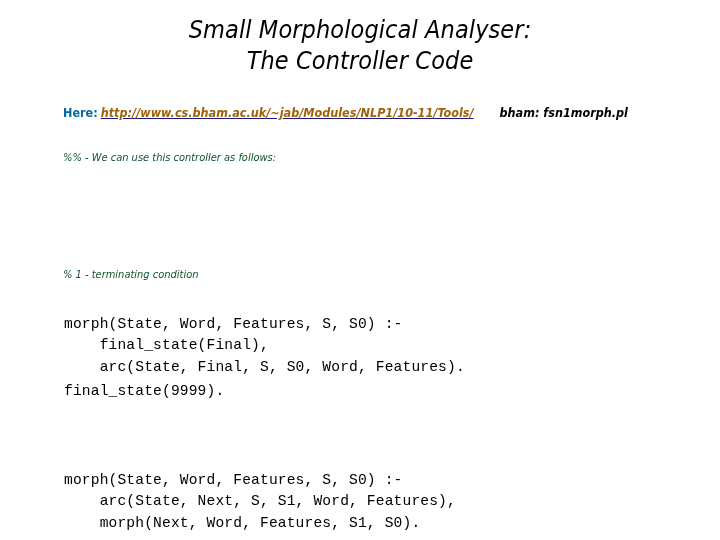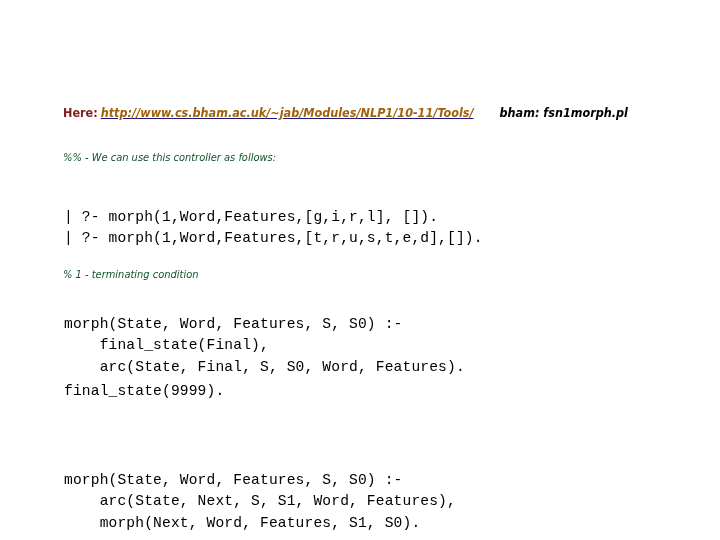--- a/index.html
+++ b/index.html
@@ -49,21 +49,21 @@
     top: 104px;
     font-size: 12.5px;
     line-height: 18px;
     white-space: nowrap;
     font-weight: bold;
     font-family: "Liberation Sans Narrow", "DejaVu Sans Condensed", "Liberation Sans", sans-serif;
   }
   .here-label {
     font-style: normal;
     font-weight: bold;
-    color: #7f1d1d;
+    color: #0369a1;
   }
   .source-url {
     font-style: italic;
     font-weight: bold;
     color: #a16207;
     text-decoration: underline;
     text-decoration-color: #171787;
     margin-left: 3px;
   }
   .file-label {
@@ -103,29 +103,31 @@
   .code-queries { top: 192px; }
   .code-rule1   { top: 299px; }
   .code-final   { top: 366px; }
   .code-rule2   { top: 455px; }
 </style>
 </head>
 <body>
 
 <div class="slide">
 
+  <div class="title-block">
+    <span class="title-line">Small Morphological Analyser:</span>
+    <span class="title-line">The Controller Code</span>
+  </div>
 
   <div class="source-line">
     <span class="here-label">Here:</span><a class="source-url" href="#">http://www.cs.bham.ac.uk/~jab/Modules/NLP1/10-11/Tools/</a><span class="file-label">bham: fsn1morph.pl</span>
   </div>
 
   <div class="comment c-intro">%% - We can use this controller as follows:</div>
 
-  <pre class="code code-queries">| ?- morph(1,Word,Features,[g,i,r,l], []).
-| ?- morph(1,Word,Features,[t,r,u,s,t,e,d],[]).</pre>
 
   <div class="comment c-one">% 1 - terminating condition</div>
 
   <pre class="code code-rule1">morph(State, Word, Features, S, S0) :-
     final_state(Final),
     arc(State, Final, S, S0, Word, Features).</pre>
 
   <pre class="code code-final">final_state(9999).</pre>
 
 

